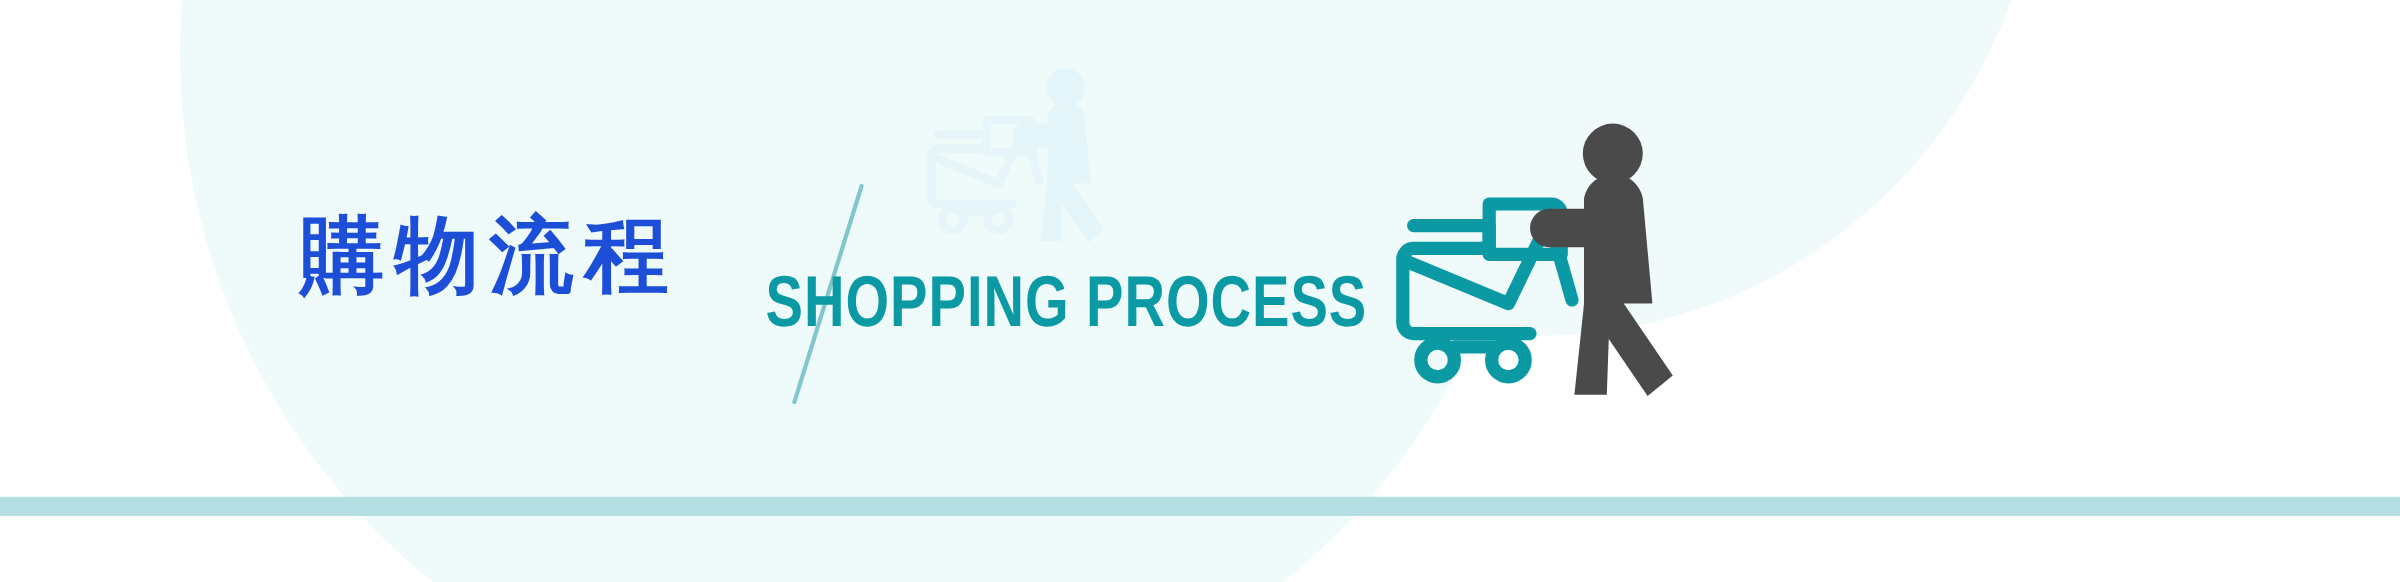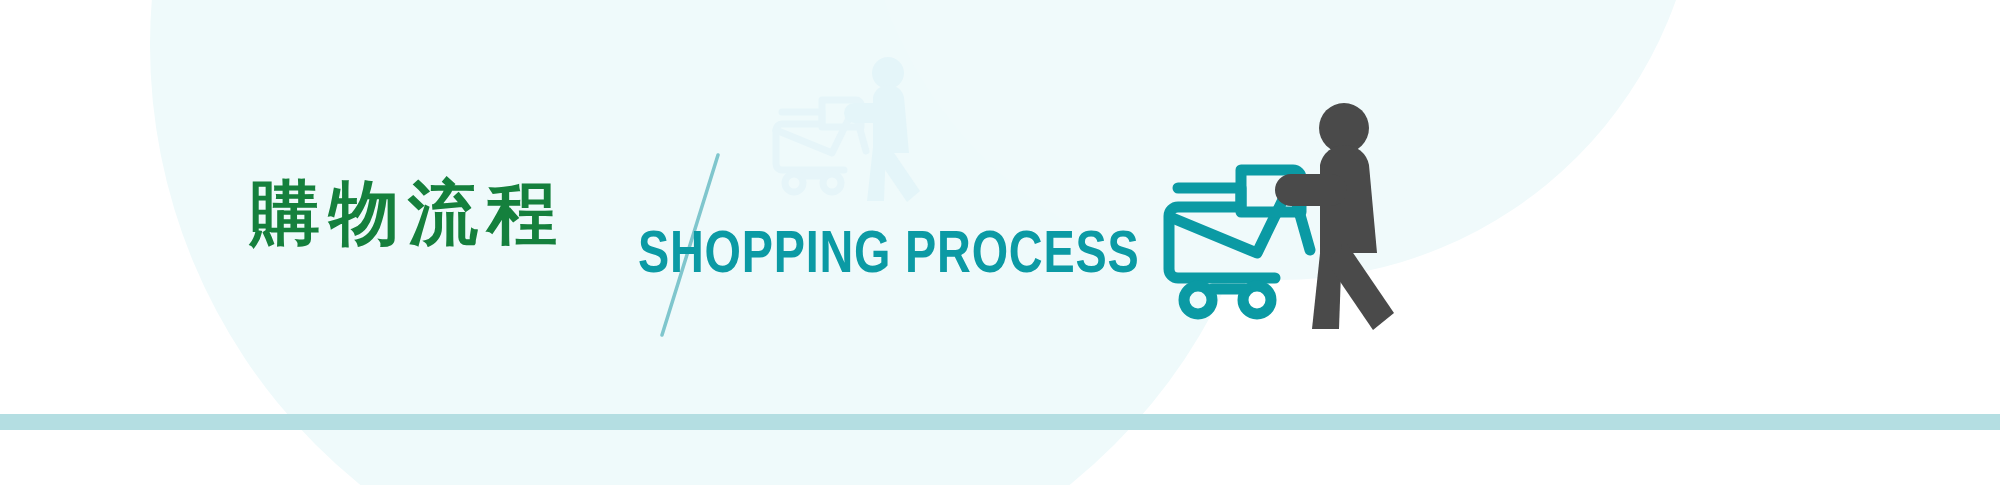--- a/index.html
+++ b/index.html
@@ -85,21 +85,21 @@
   }
 
   #title-cn {
     position: absolute;
     left: 0;
     top: 28px;
     font-family: "DejaVu Sans", "Liberation Sans", sans-serif;
     font-size: 70px;
     font-weight: 700;
     letter-spacing: 9px;
-    color: #15803d;
+    color: #1d4ed8;
     line-height: 1;
     white-space: nowrap;
   }
 
   #divider-slash {
     position: absolute;
     left: 380px;
     top: 0px;
     width: 120px;
     height: 190px;

